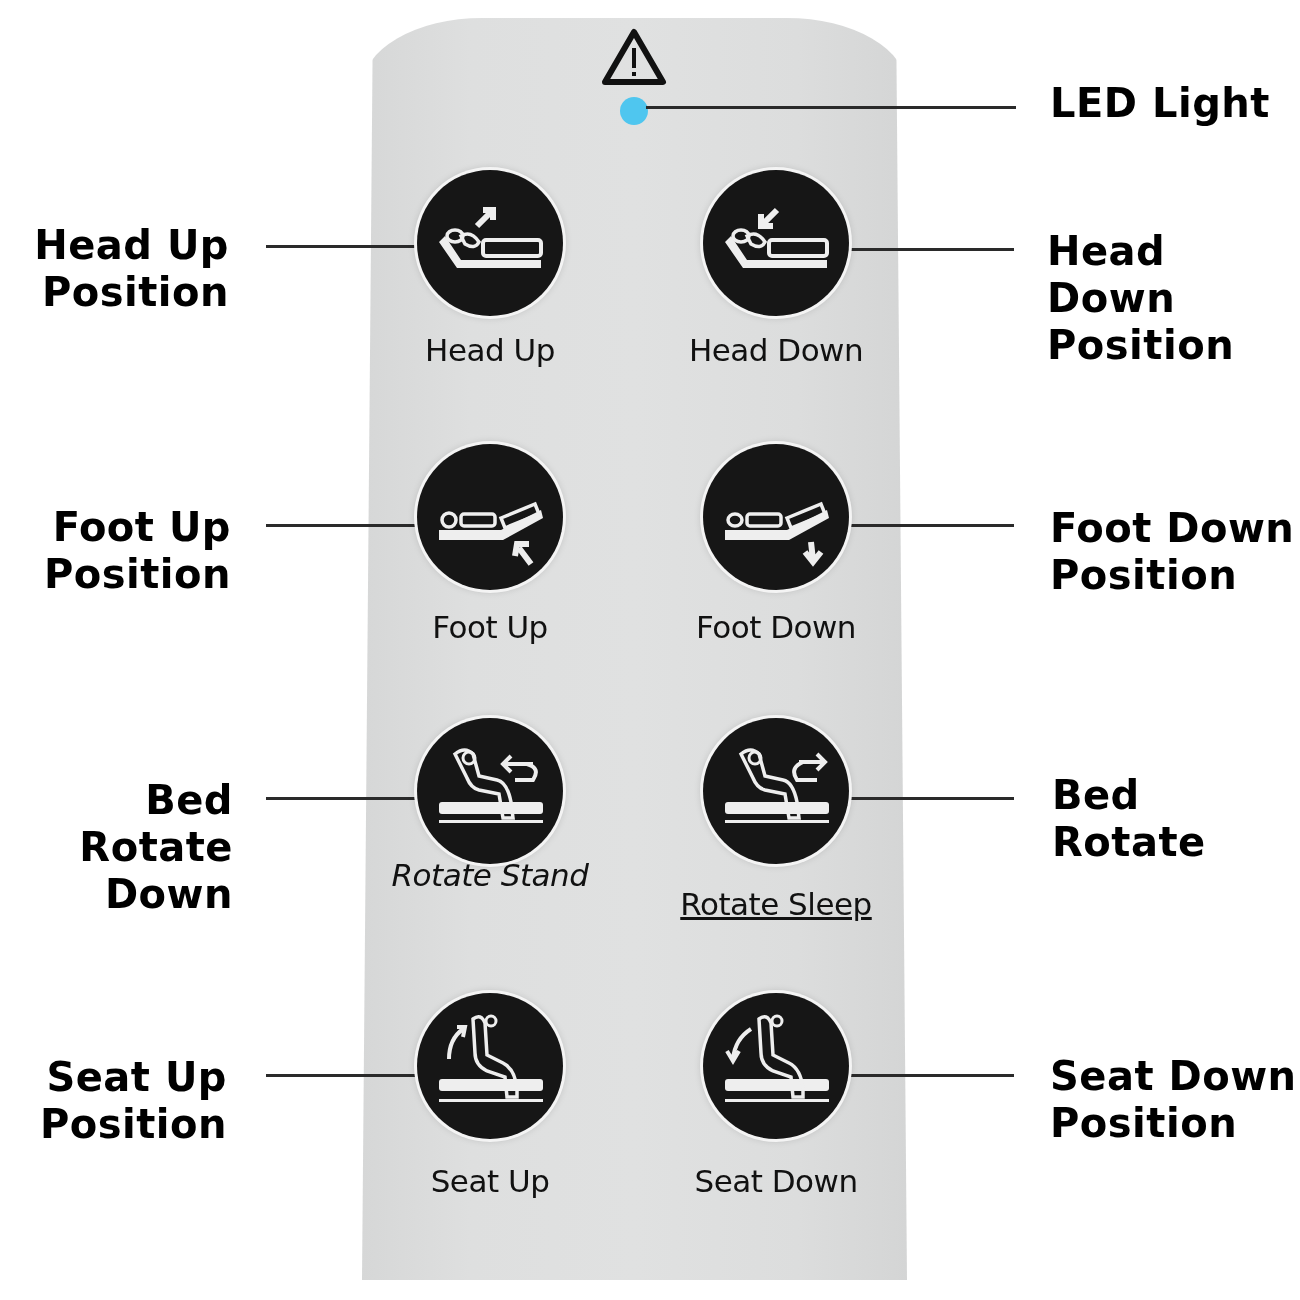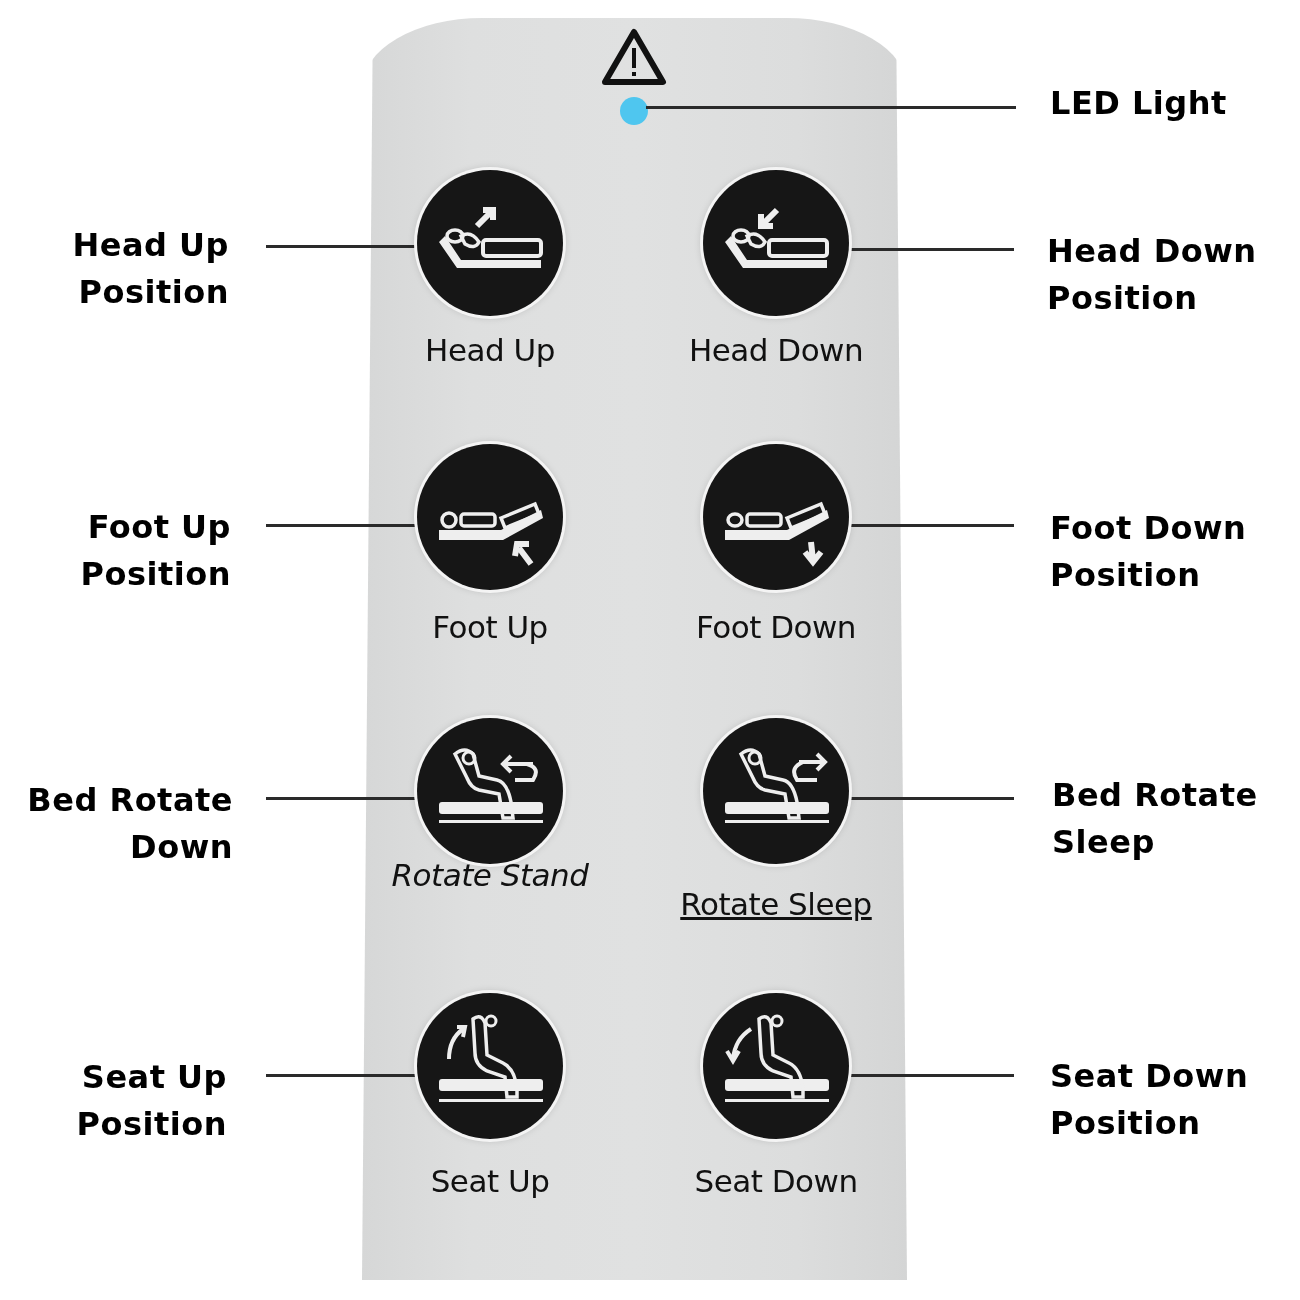--- a/index.html
+++ b/index.html
@@ -16,21 +16,21 @@
          background:#4fc6ef; }
   .line { position:absolute; height:3px; background:#2a2a2a; }
   .btn {
     position:absolute; width:146px; height:146px; border-radius:50%; background:#161616;
     box-shadow:0 0 0 3px #f4f4f4, 0 0 8px rgba(0,0,0,.25); cursor:pointer;
   }
   .btn svg { position:absolute; left:0; top:0; width:146px; height:146px; }
   .btn-label { position:absolute; width:260px; text-align:center; font-size:31px; color:#111;
                font-family:"DejaVu Sans", sans-serif; letter-spacing:-0.5px; }
   .callout { position:absolute; font-family:"DejaVu Sans", sans-serif; font-weight:bold;
-             font-size:32px; line-height:47px; color:#000; letter-spacing:0.5px; }
+             font-size:40px; line-height:47px; color:#000; letter-spacing:0.5px; }
   .callout.left { text-align:right; }
   .callout.right { text-align:left; }
 </style>
 </head>
 <body>
 
 <div class="remote"></div>
 
 <svg class="warn" viewBox="0 0 66 58">
   <path d="M33 4 L62 54 L4 54 Z" fill="none" stroke="#111" stroke-width="6" stroke-linejoin="round"></path>
@@ -130,21 +130,20 @@
     <rect x="22" y="84" width="104" height="12" rx="3" fill="#eee"></rect>
     <rect x="22" y="102" width="104" height="3" fill="#eee"></rect>
     <path d="M38 36 Q48 28 56 36 L62 58 L80 62 Q90 64 94 84 L96 100 L86 100 L82 76 L62 72 Q54 70 50 60 Z" fill="none" stroke="#eee" stroke-width="3.5"></path>
     <circle cx="52" cy="40" r="6" fill="none" stroke="#eee" stroke-width="3"></circle>
     <path d="M96 44 L122 44 M114 36 L122 44 L114 52 M100 44 Q86 50 94 62 L114 62" stroke="#eee" stroke-width="4" fill="none"></path>
   </svg>
 </div>
 <div class="btn-label" style="left:646px; top:886px;text-decoration:underline;">Rotate Sleep</div>
 <div class="callout right" style="left:1052px; top:772px;">
   <div>Bed Rotate</div>
-  <div>Sleep</div>
 </div>
 
 <div class="line" style="left:266px; top:1074px; width:160px;"></div>
 <div class="callout left" style="left:0; width:227px; top:1054px;">
   <div>Seat Up</div>
   <div>Position</div>
 </div>
 <div class="btn" style="left:417px; top:993px;">
   <svg viewBox="0 0 146 146">
     <rect x="22" y="86" width="104" height="12" rx="3" fill="#eee"></rect>

